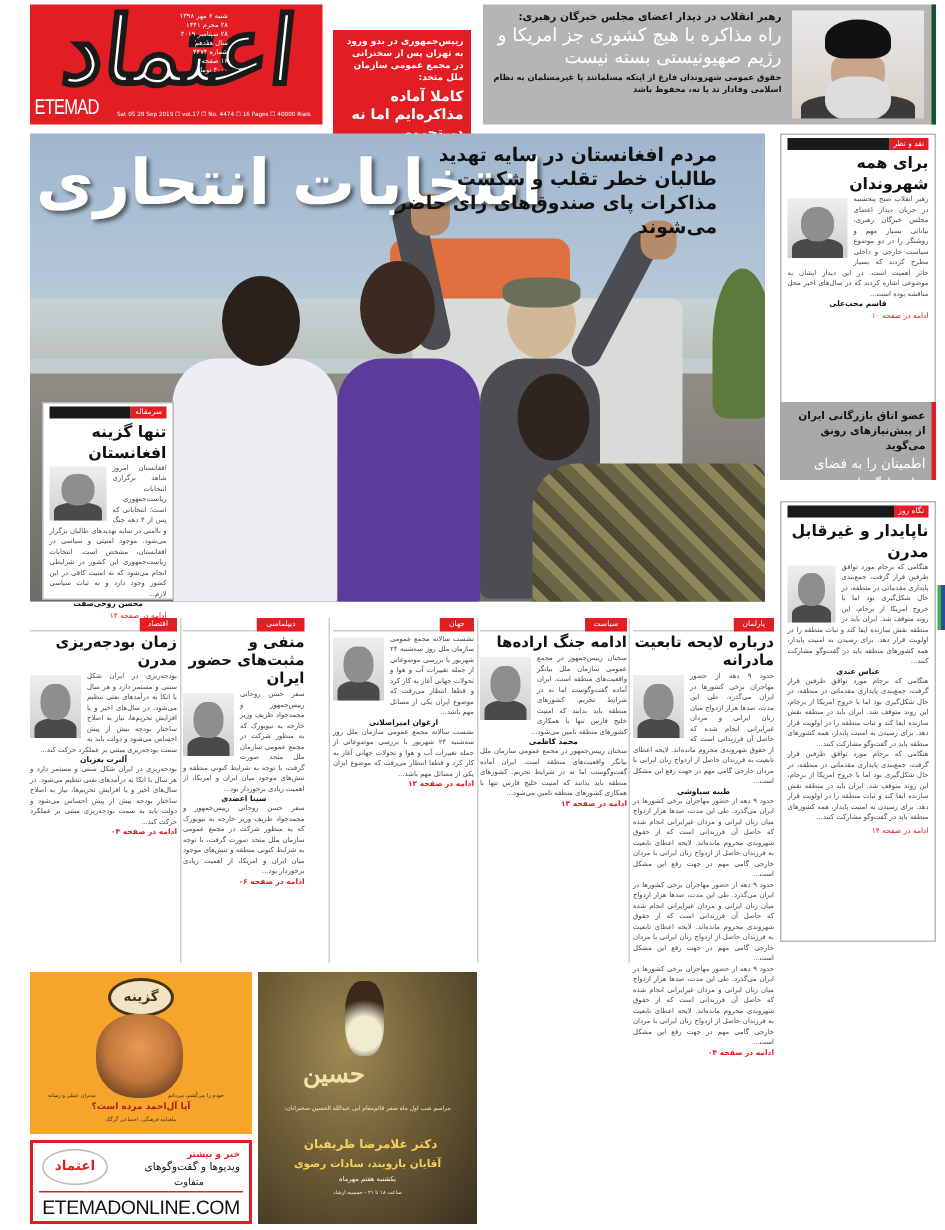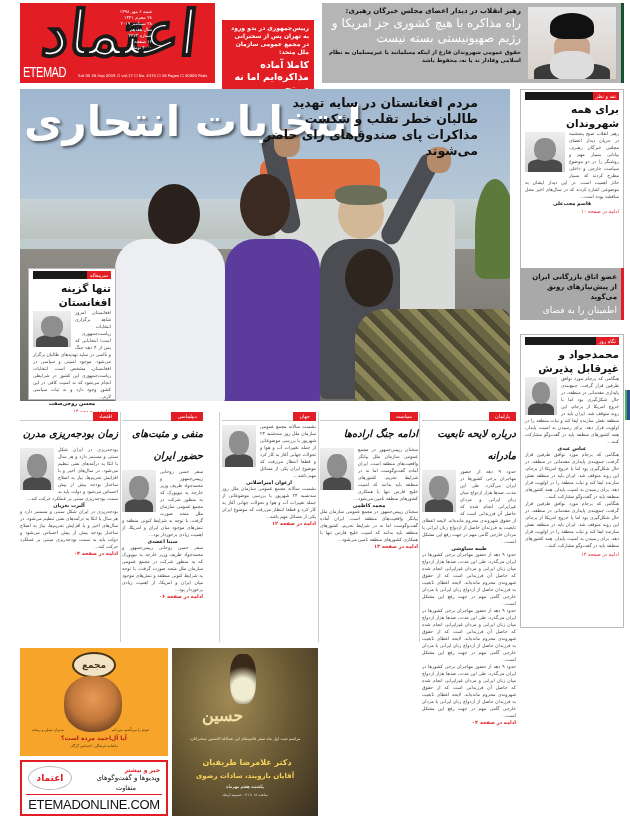--- a/index.html
+++ b/index.html
@@ -81,21 +81,21 @@
   #trade-quote { font-size: 9px; line-height: 13px; color: #fff; margin-top: 2px; }
   #opinion2 { left: 520px; top: 334px; width: 104px; height: 294px; }
   #opinion2 .photo-box { width: 32px; height: 38px; }
 
   #edge-tab { left: 625px; top: 390px; width: 5px; height: 30px; background: linear-gradient(90deg, #3bb54a 0 50%, #2e4b9b 50% 100%); }
 
   
   .col { position: absolute; top: 412px; background: #fff; direction: rtl; text-align: right; }
   .col .section-bar { height: 9px; }
   .col .section-bar .red { font-size: 5px; line-height: 9px; padding: 0 6px; }
-  .col .card-title { font-size: 10px; line-height: 22px; margin: 1px 0; font-style: italic; }
+  .col .card-title { font-size: 10px; line-height: 12px; margin: 1px 0; }
   .col .photo-box { width: 34px; height: 42px; }
   #col-parliament { left: 422px; width: 94px; height: 404px; }
   #col-politics { left: 320px; width: 98px; height: 234px; }
   #col-world { left: 222px; width: 94px; height: 234px; }
   #col-diplomacy { left: 122px; width: 81px; height: 234px; }
   #col-economy { left: 20px; width: 98px; height: 234px; }
   .vrule { position: absolute; top: 412px; width: 1px; height: 230px; background: #cfcfcf; }
   .continued-tag { color: #e21d24; font-size: 5px; font-weight: bold; }
 
   
@@ -218,21 +218,21 @@
 <div id="trade-box" class="abs">
   <div id="trade-kicker">عضو اتاق بازرگانی ایران از پیش‌نیازهای رونق می‌گوید</div>
   <div id="trade-quote">اطمینان را به فضای تولید بازگردانیم</div>
 </div>
 
 <div id="opinion2" class="card">
   <div class="section-bar">
     <span class="red">نگاه روز</span>
     <span class="dark"></span>
   </div>
-  <div class="card-title">محمدجواد و غیرقابل پذیرش</div>
+  <div class="card-title">ناپایدار و غیرقابل مدرن</div>
   <div class="photo-box">
       <div class="sh"></div>
       <div class="hd"></div>
     </div>
   <div class="body-txt">هنگامی که برجام مورد توافق طرفین قرار گرفت، جمع‌بندی پایداری مقدماتی در منطقه، در حال شکل‌گیری بود اما با خروج امریکا از برجام، این روند متوقف شد. ایران باید در منطقه نقش سازنده ایفا کند و ثبات منطقه را در اولویت قرار دهد. برای رسیدن به امنیت پایدار، همه کشورهای منطقه باید در گفت‌وگو مشارکت کنند...</div>
   <div class="byline">عباس عبدی</div>
   <div class="body-txt">هنگامی که برجام مورد توافق طرفین قرار گرفت، جمع‌بندی پایداری مقدماتی در منطقه، در حال شکل‌گیری بود اما با خروج امریکا از برجام، این روند متوقف شد. ایران باید در منطقه نقش سازنده ایفا کند و ثبات منطقه را در اولویت قرار دهد. برای رسیدن به امنیت پایدار، همه کشورهای منطقه باید در گفت‌وگو مشارکت کنند...</div>
   <div class="body-txt">هنگامی که برجام مورد توافق طرفین قرار گرفت، جمع‌بندی پایداری مقدماتی در منطقه، در حال شکل‌گیری بود اما با خروج امریکا از برجام، این روند متوقف شد. ایران باید در منطقه نقش سازنده ایفا کند و ثبات منطقه را در اولویت قرار دهد. برای رسیدن به امنیت پایدار، همه کشورهای منطقه باید در گفت‌وگو مشارکت کنند...</div>
   <div class="cont">ادامه در صفحه ۱۴</div>
 </div>
@@ -318,21 +318,21 @@
       <div class="sh"></div>
       <div class="hd"></div>
     </div>
   <div class="body-txt">بودجه‌ریزی در ایران شکل سنتی و مستمر دارد و هر سال با اتکا به درآمدهای نفتی تنظیم می‌شود. در سال‌های اخیر و با افزایش تحریم‌ها، نیاز به اصلاح ساختار بودجه بیش از پیش احساس می‌شود و دولت باید به سمت بودجه‌ریزی مبتنی بر عملکرد حرکت کند...</div>
   <div class="byline">آلبرت بغزیان</div>
   <div class="body-txt">بودجه‌ریزی در ایران شکل سنتی و مستمر دارد و هر سال با اتکا به درآمدهای نفتی تنظیم می‌شود. در سال‌های اخیر و با افزایش تحریم‌ها، نیاز به اصلاح ساختار بودجه بیش از پیش احساس می‌شود و دولت باید به سمت بودجه‌ریزی مبتنی بر عملکرد حرکت کند...</div>
   <div class="continued-tag">ادامه در صفحه ۰۴</div>
 </div>
 
 <div id="ad-gorgak" class="abs">
-  <div class="logo-circle">مجمع</div>
+  <div class="logo-circle">گزینه</div>
   <div class="face"></div>
   <div class="cap-l">خودم را می‌کُشم، می‌دانم</div>
   <div class="cap-r">مدیران عملی و رسانه</div>
   <div class="quote">آیا آل‌احمد مرده است؟</div>
   <div class="small">ماهنامه فرهنگی، اجتماعی گرگک</div>
 </div>
 
 <div id="ad-online" class="abs">
   <div class="mini-logo">اعتماد</div>
   <div class="l1">خبر و بیشتر</div>

